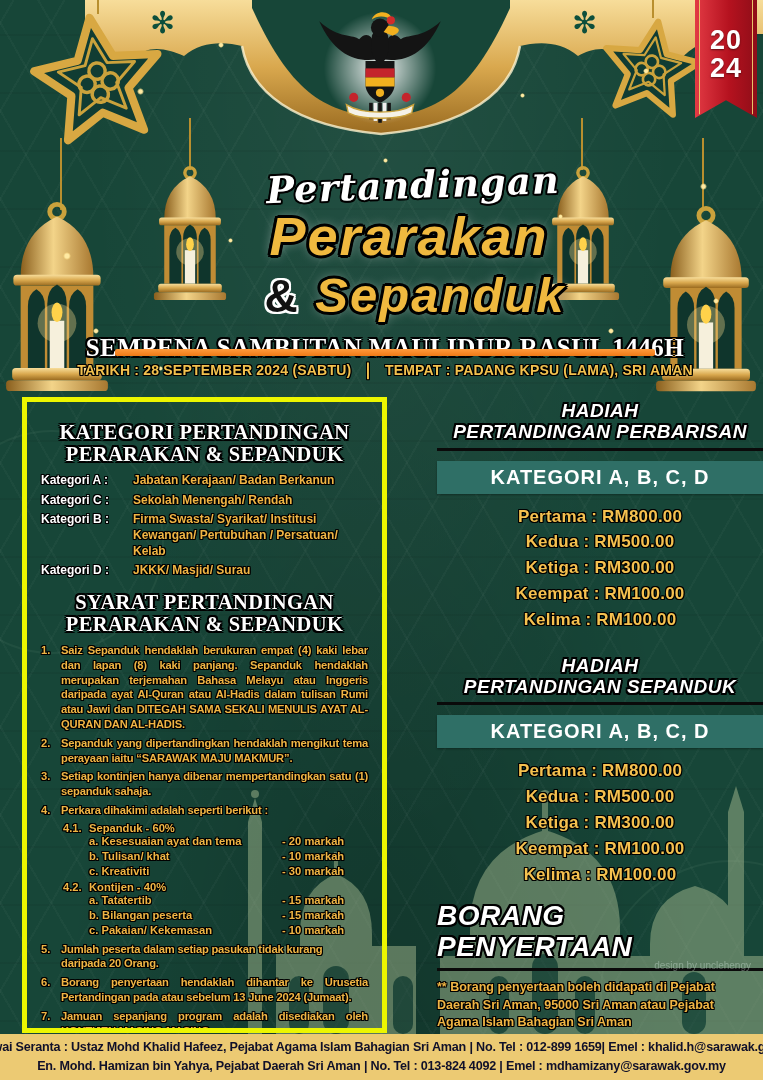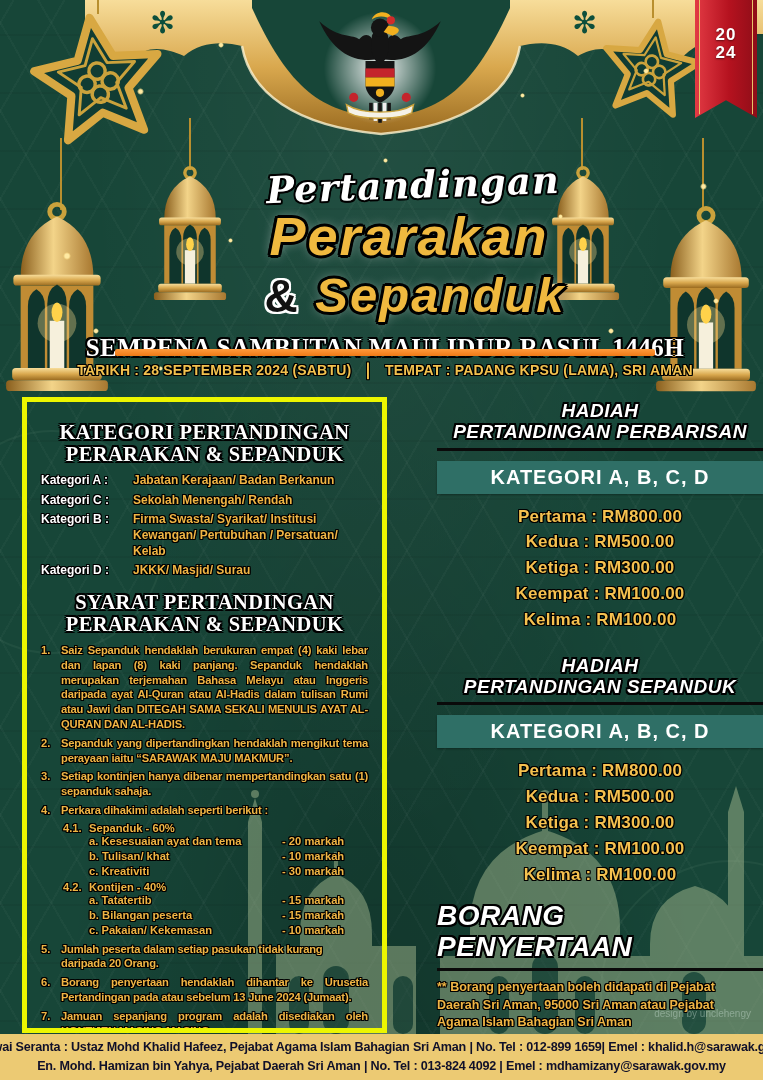--- a/index.html
+++ b/index.html
@@ -28,21 +28,21 @@
 
   
   .arch{position:absolute;left:0;top:0;width:763px;height:160px;z-index:1;}
   .snow{position:absolute;z-index:2;color:#0d4f3c;font-size:30px;line-height:1;}
   .ribbon{position:absolute;right:6px;top:0;width:62px;height:118px;z-index:5;
     background:linear-gradient(90deg,#e23a44,#b5121f 55%,#8f0d18);
     clip-path:polygon(0 0,100% 0,100% 100%,50% 85%,0 100%);
     display:flex;flex-direction:column;align-items:center;padding-top:26px;box-sizing:border-box;}
   .ribbon-inner{position:absolute;inset:0 4px;border-left:1px solid #e8c468;border-right:1px solid #e8c468;
     clip-path:polygon(0 0,100% 0,100% 97%,50% 82%,0 97%);pointer-events:none;}
-  .ribbon span{color:#fff;font-weight:bold;font-size:17px;line-height:1.05;letter-spacing:1px;text-shadow:0 1px 2px rgba(0,0,0,.5);}
+  .ribbon span{color:#fff;font-weight:bold;font-size:27px;line-height:1.05;letter-spacing:1px;text-shadow:0 1px 2px rgba(0,0,0,.5);}
   .string{position:absolute;width:2px;background:#b98f2e;z-index:1;}
   .orn{position:absolute;z-index:1;}
   .dot{position:absolute;border-radius:50%;background:radial-gradient(circle,#ffeaa2 0 35%,rgba(255,222,130,.35) 60%,transparent 70%);z-index:1;}
 
   
   .titles{position:absolute;left:70px;top:168px;width:630px;text-align:center;z-index:3;}
   .t-script{font-family:"DejaVu Serif", serif;font-style:italic;font-weight:bold;font-size:37px;color:#fff;
     letter-spacing:1px;transform:rotate(-2deg) translateX(28px);line-height:1;}
   .t-main{font-style:italic;font-weight:900;font-size:54px;color:#f0b93f;letter-spacing:2px;line-height:1.0;
     transform:translateX(24px);margin-top:4px;}
@@ -85,21 +85,21 @@
     color:#fff;font-weight:bold;font-size:20px;letter-spacing:1px;box-shadow:0 1px 2px rgba(0,0,0,.35);}
   .prizes{margin-top:10px;text-align:center;}
   .prize{color:#f5c14f;font-weight:bold;font-size:17px;line-height:1.52;letter-spacing:.2px;}
   .gap1{height:22px;} .gap2{height:14px;}
   .borang-h{font-style:italic;font-weight:900;font-size:28px;color:#fff;text-align:left;line-height:1.1;
     letter-spacing:.5px;text-transform:uppercase;}
   .borang-note{margin-top:8px;color:#f0b544;font-weight:bold;font-size:12.5px;line-height:1.42;width:308px;}
 
   
   .mosque{position:absolute;left:0;bottom:46px;width:763px;height:330px;z-index:1;opacity:.5;}
-  .watermark{position:absolute;right:12px;top:1008px;z-index:4;font-size:10px;color:rgba(210,230,220,.4);}
+  .watermark{position:absolute;right:12px;top:960px;z-index:4;font-size:10px;color:rgba(210,230,220,.4);}
 
   
   .footer{position:absolute;left:0;bottom:0;width:763px;height:46px;background:#ecca73;z-index:6;
     display:flex;flex-direction:column;align-items:center;justify-content:center;}
   .footer div{color:#10102a;font-weight:bold;font-size:12.6px;line-height:1.5;letter-spacing:-.2px;white-space:nowrap;}
 </style>
 </head>
 <body>
 
 <div class="poster">

